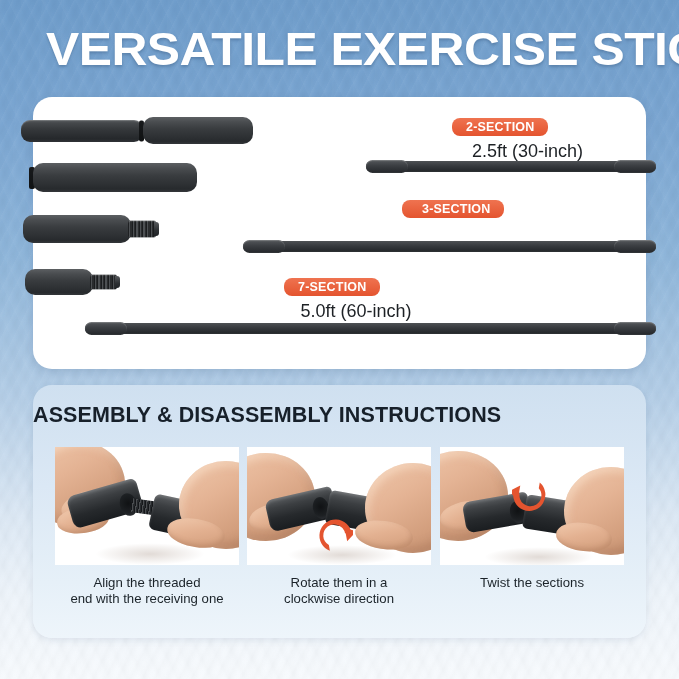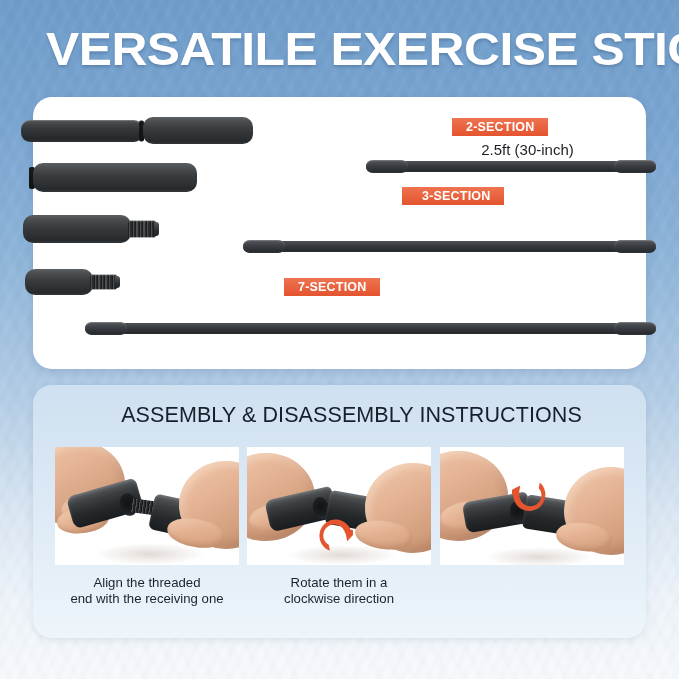--- a/index.html
+++ b/index.html
@@ -142,58 +142,57 @@
   }
   .stick .grip.left  { left: 0; }
   .stick .grip.right { right: 0; }
 
   
   .badge {
     position: absolute;
     height: 18px;
     line-height: 18px;
     padding: 0 14px;
-    border-radius: 0;
+    border-radius: 8px;
     background: linear-gradient(180deg, #ef7350, #e4542f);
     color: #ffffff;
     font-size: 12.5px;
     font-weight: bold;
     letter-spacing: .2px;
     white-space: nowrap;
     text-align: center;
   }
   .size-label {
     position: absolute;
-    font-size: 15px;
+    font-size: 18px;
     color: #1d2125;
     white-space: nowrap;
   }
 
   
   #instructions-panel {
     position: absolute;
     left: 33px;
     top: 385px;
     width: 613px;
     height: 253px;
     border-radius: 19px;
     background: linear-gradient(180deg, #cfe0f0 0%, #dbe8f5 40%, #e6f0f8 78%, #eef5fb 100%);
     box-shadow: 0 2px 7px rgba(60,95,135,.13);
   }
   #instructions-title {
     position: absolute;
     left: 0; right: 0;
     top: 18px;
-    text-align: center;
+    text-align: left;
     font-size: 21.5px;
-    font-weight: normal;
+    font-weight: bold;
     color: #17202a;
     letter-spacing: .1px;
     white-space: nowrap;
-    padding-left: 24px;
   }
 
   .photo-row { position: absolute; left: 22px; top: 62px; width: 569px; height: 118px; }
   .photo {
     position: absolute;
     top: 0;
     width: 184px;
     height: 118px;
     background: #ffffff;
     overflow: hidden;
@@ -289,28 +288,29 @@
     </div>
 
     <div class="badge" style="left:419px; top:21px;">2-SECTION</div>
     <div class="size-label" style="left:417px; top:44px; width:155px; text-align:center;">2.5ft (30-inch)</div>
     <div class="stick" style="left:333px; top:63px; width:290px;">
       <div class="shaft"></div>
       <div class="grip left"></div>
       <div class="grip right"></div>
     </div>
 
-    <div class="badge" style="left:369px; top:90px;padding-left:20px;">3-SECTION</div>
+    <div class="badge" style="left:369px; top:103px;padding-left:20px;">3-SECTION</div>
     <div class="stick" style="left:210px; top:143px; width:413px;">
       <div class="shaft"></div>
       <div class="grip left"></div>
       <div class="grip right"></div>
     </div>
 
     <div class="badge" style="left:251px; top:181px;">7-SECTION</div>
+    <div class="size-label" style="left:243px; top:204px; width:160px; text-align:center;">5.0ft (60-inch)</div>
     <div class="stick" style="left:52px; top:225px; width:571px;">
       <div class="shaft"></div>
       <div class="grip left"></div>
       <div class="grip right"></div>
     </div>
   </div>
 
   <div id="instructions-panel">
     <div id="instructions-title">ASSEMBLY &amp; DISASSEMBLY INSTRUCTIONS</div>
 
@@ -362,15 +362,16 @@
 
     <div class="caption c1">
       <div>Rotate them in a</div>
       <div>clockwise direction</div>
     </div>
     <div class="caption c0">
       <div>Align the threaded</div>
       <div>end with the receiving one</div>
     </div>
     <div class="caption c2">
+      <div>Twist the sections</div>
     </div>
   </div>
 </div>
 
 </body></html>

